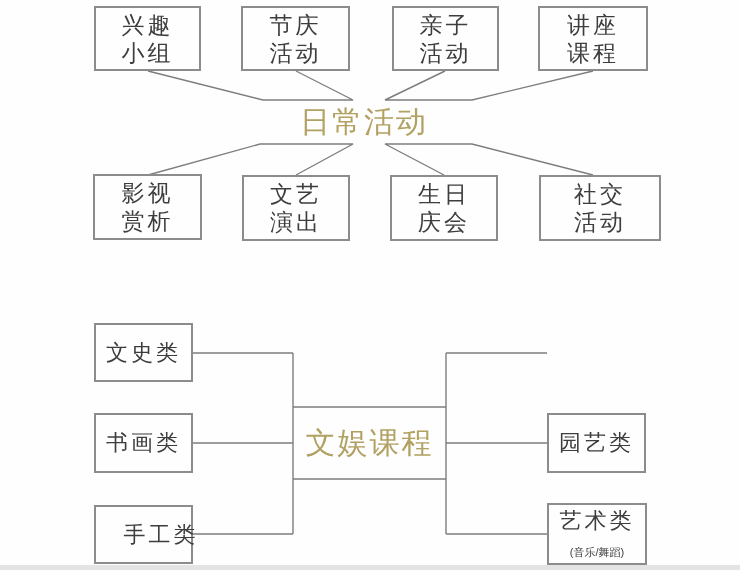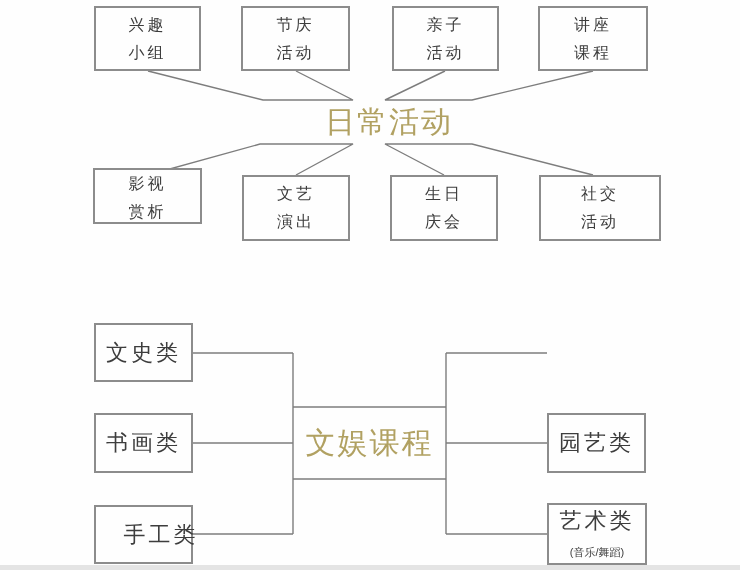--- a/index.html
+++ b/index.html
@@ -7,21 +7,21 @@
     position:relative;width:740px;height:570px;background:#fefefe;
     font-family:"Liberation Sans","DejaVu Sans",sans-serif;overflow:hidden;
   }
   #wires{position:absolute;left:0;top:0;width:740px;height:570px;z-index:0;}
   .node{
     position:absolute;box-sizing:border-box;border:2px solid #8c8c8c;background:#fefefe;
     display:flex;flex-direction:column;align-items:center;justify-content:center;
     color:#3d3d3d;z-index:1;
   }
   .node .lbl{
-    font-size:16px;line-height:28px;font-weight:500;letter-spacing:3px;
+    font-size:23px;line-height:28px;font-weight:500;letter-spacing:3px;
     text-align:center;white-space:nowrap;
   }
   .node .lbl.single{font-size:22px;line-height:26px;}
   .node .sub{
     font-size:11px;line-height:15px;margin-top:11px;color:#3d3d3d;
     letter-spacing:0;white-space:nowrap;
   }
   .center-title{
     position:absolute;z-index:1;display:flex;align-items:center;justify-content:center;
     color:#b1a162;font-size:30px;font-weight:500;letter-spacing:2px;white-space:nowrap;
@@ -70,23 +70,23 @@
   </div>
   <div class="node" style="left:392px;top:6px;width:107px;height:65px;">
     <span class="lbl">亲子</span>
     <span class="lbl">活动</span>
   </div>
   <div class="node" style="left:538px;top:6px;width:110px;height:65px;">
     <span class="lbl">讲座</span>
     <span class="lbl">课程</span>
   </div>
 
-  <div class="center-title" style="left:309px;top:104px;width:160px;height:36px;">日常活动</div>
+  <div class="center-title" style="left:284px;top:104px;width:160px;height:36px;">日常活动</div>
 
-  <div class="node" style="left:93px;top:168px;width:109px;height:56px;justify-content:space-between;">
+  <div class="node" style="left:93px;top:174px;width:109px;height:66px;">
     <span class="lbl">影视</span>
     <span class="lbl">赏析</span>
   </div>
   <div class="node" style="left:242px;top:175px;width:108px;height:66px;">
     <span class="lbl">文艺</span>
     <span class="lbl">演出</span>
   </div>
   <div class="node" style="left:390px;top:175px;width:108px;height:66px;">
     <span class="lbl">生日</span>
     <span class="lbl">庆会</span>

